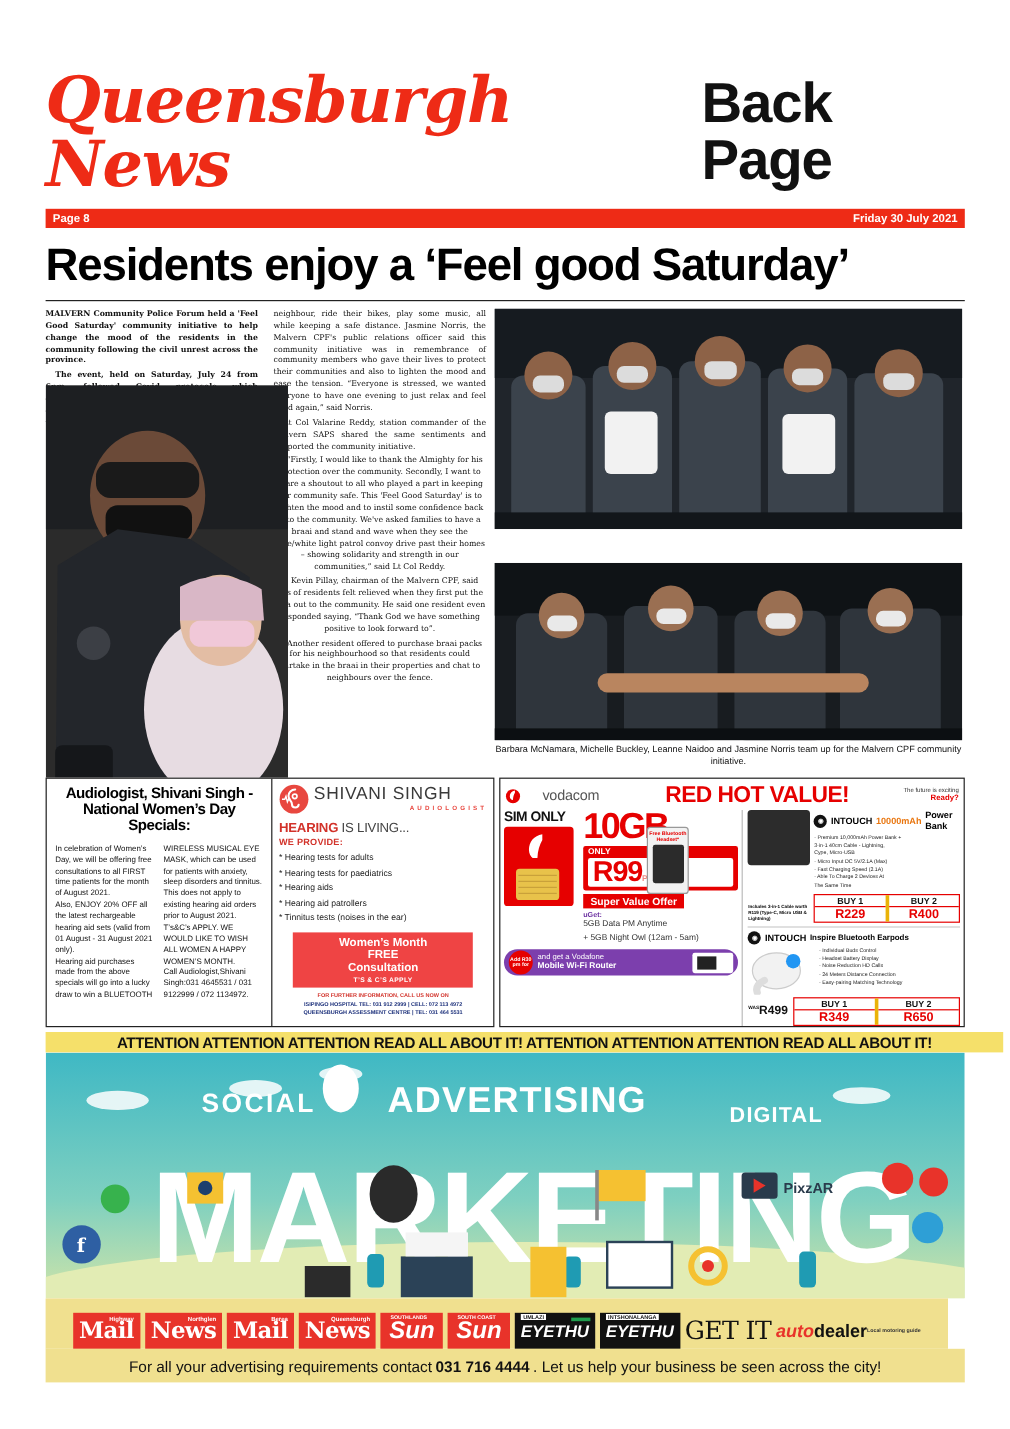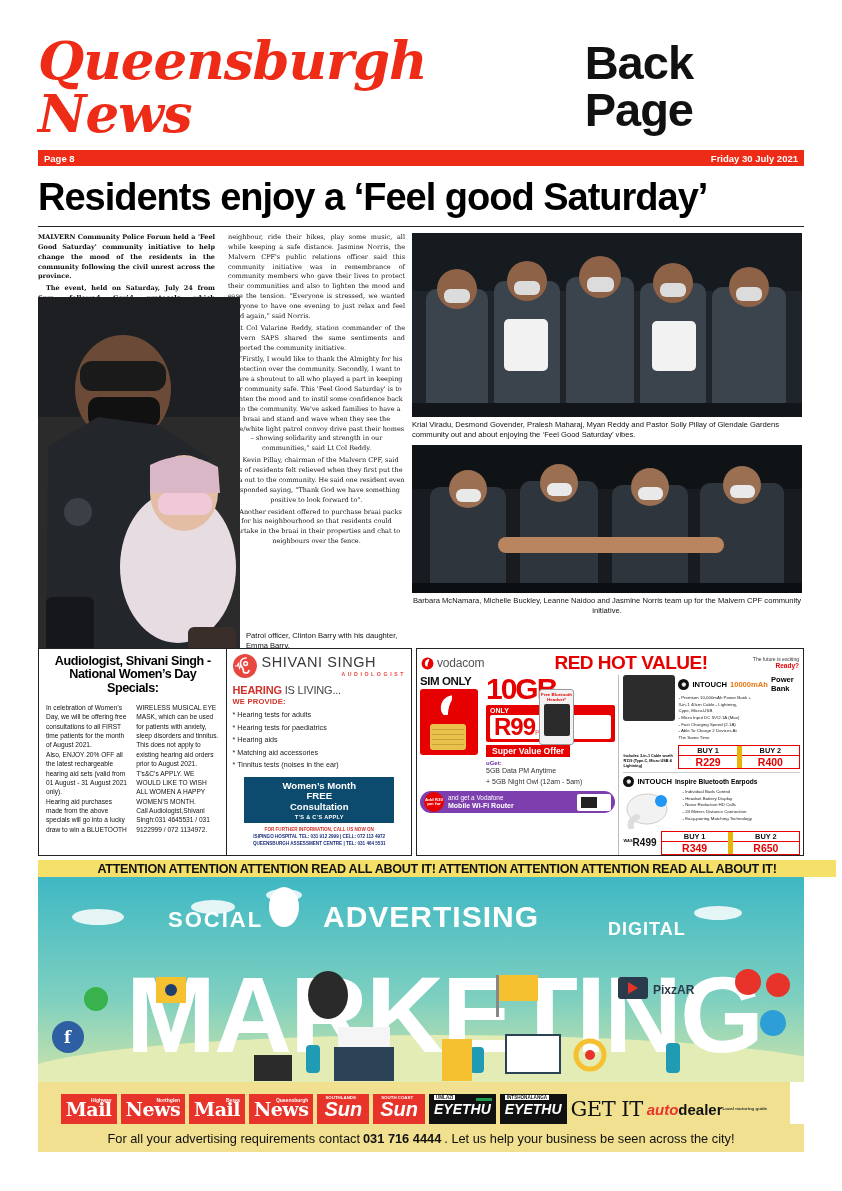--- a/index.html
+++ b/index.html
@@ -9,21 +9,21 @@
     font-family: "Liberation Sans", sans-serif;
     overflow: hidden;
   }
   .page { position: relative; width: 842px; height: 1191px; padding: 0 38px; }
 
   
   .masthead { display: flex; align-items: baseline; justify-content: center; padding-top: 34px; gap: 10px; }
   .masthead-title {
     font-family: "DejaVu Serif", serif; font-weight: bold;
     font-size: 53px; color: #ee2b16; letter-spacing: -1px;
-    font-style: italic; line-height: 1;
+    font-style: italic; line-height: 1; margin-top: 24px;
   }
   .masthead-sub {
     font-family: "Liberation Sans", sans-serif; font-weight: bold;
     font-size: 47px; color: #111; line-height: 1; letter-spacing: -1px;
   }
   .dateline {
     margin-top: 10px; height: 16px; background: #ee2b16; color: #fff;
     display: flex; align-items: center; justify-content: space-between;
     padding: 0 6px; font-size: 9.5px; font-weight: bold;
   }
@@ -77,30 +77,30 @@
   .aud-col { width: 50%; font-size: 6.6px; line-height: 1.42; color: #111; }
   .ss-head { display: flex; align-items: center; gap: 5px; }
   .ss-logo { width: 24px; height: 24px; border-radius: 50%; background: #e8473f; position: relative; flex: none; }
   .ss-logo svg { position: absolute; inset: 0; }
   .ss-name { font-size: 14.5px; color: #3a3a3a; letter-spacing: 0.6px; line-height: 1; }
   .ss-sub { font-size: 5.2px; color: #e8473f; letter-spacing: 2.6px; text-align: right; font-weight: bold; margin-top: 1px; }
   .hear-line { margin-top: 6px; font-size: 11px; color: #444; letter-spacing: -0.2px; }
   .hear-line b { color: #d2322a; }
   .we-prov { font-size: 7.6px; font-weight: bold; color: #d2322a; margin-top: 1px; letter-spacing: 0.2px; }
   .prov-list { margin-top: 3px; font-size: 7.2px; line-height: 1.75; color: #222; }
-  .wm-box { margin: 5px auto 0; width: 150px; background: #0c4a6e; color: #fff; text-align: center; padding: 4px 2px 3px; }
+  .wm-box { margin: 5px auto 0; width: 150px; background: #ef4444; color: #fff; text-align: center; padding: 4px 2px 3px; }
   .wm-box .l1 { font-weight: bold; font-size: 9.6px; line-height: 1.08; }
   .wm-box .l2 { font-size: 5.6px; font-weight: bold; margin-top: 2px; letter-spacing: 0.3px; }
   .aud-foot { text-align: center; font-size: 4.6px; color: #d2322a; font-weight: bold; margin-top: 4px; line-height: 1.5; }
   .aud-foot .dk { color: #1b2f7a; }
 
   
   .vod { position: relative; width: 100%; height: 100%; font-size: 5px; }
   .vod-top { display: flex; align-items: center; height: 26px; padding: 2px 4px 0; }
-  .vod-logo { display: flex; align-items: center; gap: 3px; width: 104px; }
+  .vod-logo { display: flex; align-items: center; gap: 18px; width: 104px; }
   .vod-quote { width: 13px; height: 15px; }
   .vod-word { font-size: 12px; color: #555; letter-spacing: -0.2px; }
   .rhv { flex: 1; text-align: center; font-weight: bold; font-size: 19px; color: #e60000; letter-spacing: -0.5px; }
   .vod-ready { width: 62px; text-align: right; font-size: 5px; color: #333; line-height: 1.25; }
   .vod-ready b { color: #e60000; font-size: 6.5px; }
   .vod-body { display: flex; padding: 0 3px; gap: 3px; }
   .vod-left { width: 196px; }
   .vod-right { width: 182px; border-left: 1px solid #bbb; padding-left: 4px; }
   .simrow { display: flex; gap: 4px; }
   .sim-card { width: 60px; }
@@ -122,21 +122,21 @@
   .wifi-dev { width: 34px; height: 17px; background: #fff; border-radius: 2px; position: relative; }
   .wifi-dev i { position: absolute; left: 4px; top: 3px; width: 16px; height: 11px; background: #222; display: block; }
   .bt-float { position: absolute; left: 122px; top: 40px; width: 35px; height: 56px; background: #f2f2f2; border: 1px solid #999; border-radius: 3px; font-size: 4.2px; text-align: center; color: #111; padding-top: 2px; }
   .bt-float b { color: #e60000; font-size: 4.4px; }
 
   .intouch-head { display: flex; align-items: center; gap: 3px; font-weight: bold; font-size: 7.6px; }
   .it-logo { width: 11px; height: 11px; border-radius: 50%; background: #111; color: #fff; font-size: 5.4px; display: flex; align-items: center; justify-content: center; flex: none; }
   .it-orange { color: #e9760f; }
   .it-bullets { font-size: 4.4px; line-height: 1.52; color: #222; margin-top: 2px; }
   .buytable { display: flex; border: 1px solid #e60000; margin-top: 3px; }
-  .buytable .c { flex: 1; text-align: center; border-right: 5px solid #eab308; }
+  .buytable .c { flex: 1; text-align: center; border-right: 3px solid #eab308; }
   .buytable .c:last-child { border-right: 0; }
   .buytable .h { font-weight: bold; font-size: 7.4px; color: #111; border-bottom: 1px solid #e60000; }
   .buytable .v { font-weight: bold; font-size: 10.5px; color: #e60000; }
   .prodimg { width: 52px; height: 40px; background: #2c2c2c; border-radius: 3px; }
 
   
   .attention {
     position: absolute; left: 38px; top: 860px; width: 798px; height: 17px;
     background: #f5e06a; color: #111; font-weight: bold; font-size: 12.6px;
     display: flex; align-items: center; justify-content: center; letter-spacing: -0.3px;
@@ -250,21 +250,20 @@
             <rect x="324" y="54" width="26" height="14" rx="6"></rect>
           </g>
           <g fill="#f2f2f2">
             <rect x="92" y="86" width="44" height="52" rx="5"></rect>
             <rect x="240" y="88" width="44" height="50" rx="5"></rect>
           </g>
           <rect x="0" y="170" width="390" height="14" fill="#12161a"></rect>
         </svg>
       </div>
     </div>
-    <div class="cap cap-r1" style="top:187px;">Krial Viradu, Desmond Govender, Pralesh Maharaj, Myan Reddy and Pastor Solly Pillay of Glendale Gardens community out and about enjoying the ‘Feel Good Saturday’ vibes.</div>
 
     <div class="photo-r2">
       <div class="ph">
         <svg viewBox="0 0 390 148" preserveAspectRatio="none">
           <rect width="390" height="148" fill="#181c20"></rect>
           <rect y="0" width="390" height="44" fill="#0f1316"></rect>
           <g fill="#2f353c">
             <rect x="18" y="42" width="76" height="106" rx="10"></rect>
             <rect x="108" y="36" width="78" height="112" rx="10"></rect>
             <rect x="200" y="40" width="76" height="108" rx="10"></rect>
@@ -321,21 +320,21 @@
           </div>
 
           <div class="hear-line">
             <b>HEARING</b><span> IS LIVING...</span>
           </div>
           <div class="we-prov">WE PROVIDE:</div>
           <div class="prov-list">
             <div>* Hearing tests for adults</div>
             <div>* Hearing tests for paediatrics</div>
             <div>* Hearing aids</div>
-            <div>* Matching aid accessories</div>
+            <div>* Hearing aid patrollers</div>
             <div>* Tinnitus tests (noises in the ear)</div>
           </div>
 
           <div class="wm-box">
             <div class="l1">Women’s Month</div>
             <div class="l1">FREE</div>
             <div class="l1">Consultation</div>
             <div class="l2">T’S &amp; C’S APPLY</div>
           </div>
 

